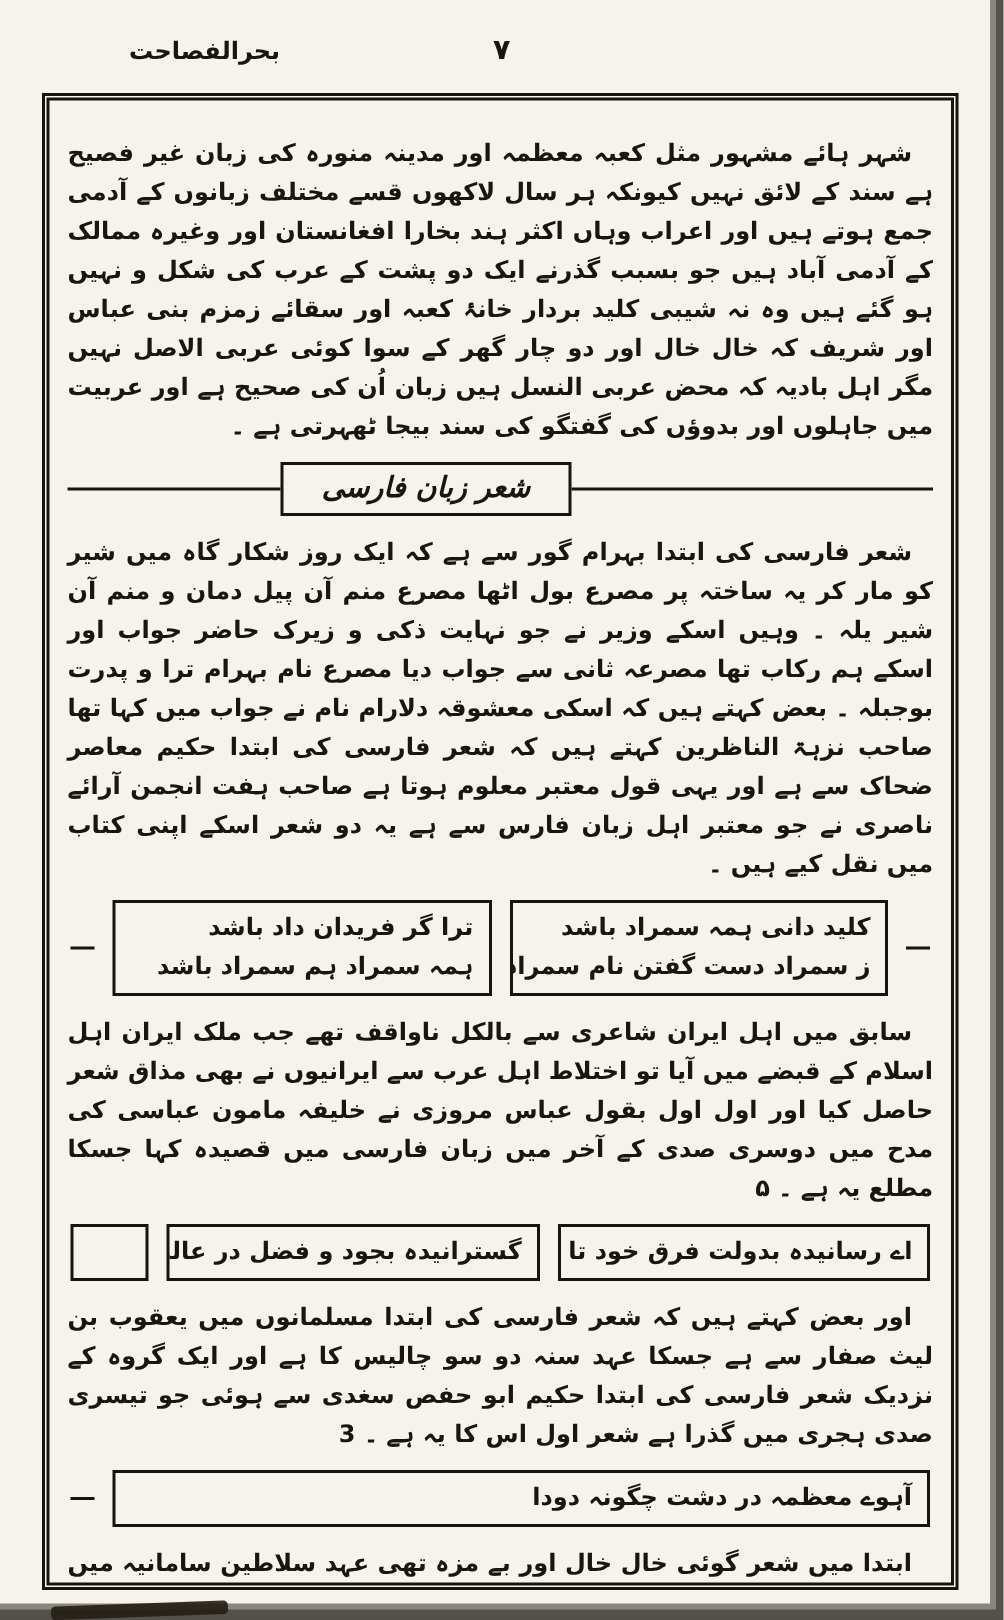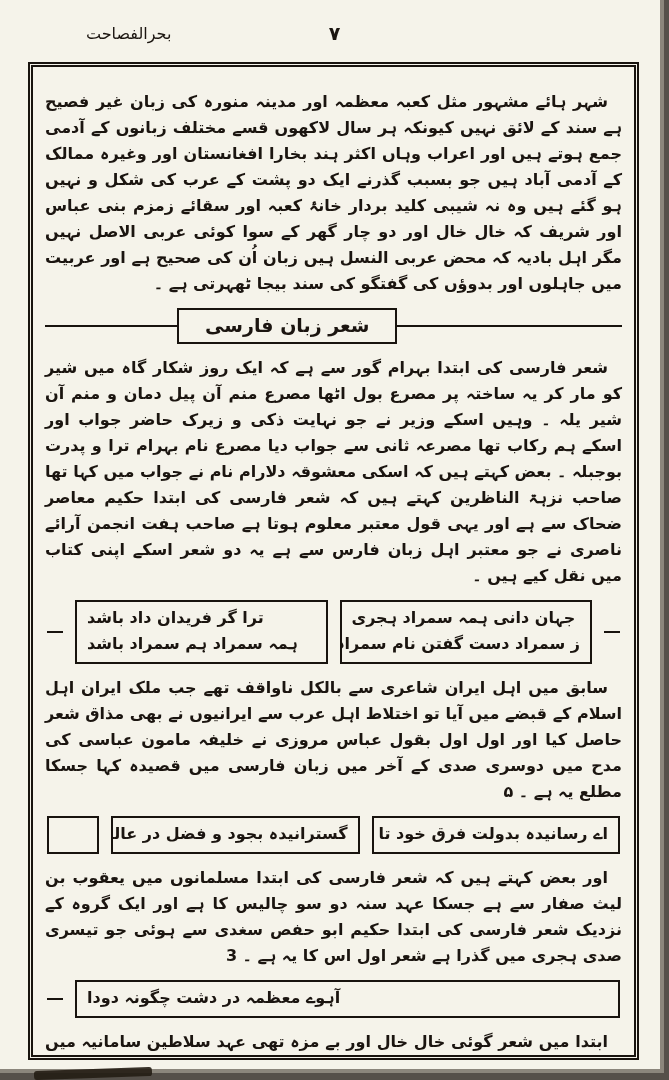--- a/index.html
+++ b/index.html
@@ -14,21 +14,21 @@
     width: 669px; height: 1080px;
     background: #f5f3ea;
     color: #1b1510;
     direction: rtl;
     box-shadow: inset -5px -7px 0 #55504a, inset -9px -11px 0 #8b867c;
     overflow: hidden;
   }
   
   .hdr-title {
     position: absolute; top: 24px; left: 86px;
-    font-size: 16px; font-weight: normal; direction: rtl;
+    font-size: 16px; font-weight: bold; direction: rtl;
   }
   .hdr-page {
     position: absolute; top: 22px; left: 0; right: 0;
     text-align: center; font-size: 19px; font-weight: bold;
   }
   
   .frame {
     position: absolute;
     top: 62px; left: 28px; right: 30px; bottom: 20px;
     border: 5px double #18130e;
@@ -51,35 +51,36 @@
   .rule {
     border-top: 2px solid #18130e; height: 0;
   }
   .rule.right-rule { flex: 1.7; }
   .rule.left-rule  { flex: 1; }
   .heading-box {
     border: 2px solid #18130e;
     padding: 4px 26px 6px 26px;
     font-size: 19px; font-weight: bold;
     white-space: nowrap;
+    font-style: italic;
   }
   
   .verse-row {
     display: flex; align-items: stretch;
     gap: 12px; margin: 6px 2px 8px 2px;
   }
   .edge-rule {
     flex: 0 0 16px; align-self: center;
     border-top: 2px solid #18130e; height: 0;
   }
   .verse-box {
     flex: 1;
     border: 2px solid #18130e;
     padding: 3px 10px 5px 10px;
-    text-align: left;
+    text-align: right;
     font-size: 16px; font-weight: bold;
     line-height: 26px;
     white-space: nowrap;
     overflow: hidden;
   }
   .verse-line { display: block; }
   .filler-box {
     flex: 0 0 52px;
     border: 2px solid #18130e;
   }
@@ -112,21 +113,21 @@
         <span>شعر زبان فارسی</span>
       </div>
       <div class="rule left-rule"></div>
     </div>
 
     <p class="para">شعر فارسی کی ابتدا بہرام گور سے ہے کہ ایک روز شکار گاہ میں شیر کو مار کر یہ ساختہ پر مصرع بول اٹھا مصرع منم آن پیل دمان و منم آن شیر یلہ ۔ وہیں اسکے وزیر نے جو نہایت ذکی و زیرک حاضر جواب اور اسکے ہم رکاب تھا مصرعہ ثانی سے جواب دیا مصرع نام بہرام ترا و پدرت بوجبلہ ۔ بعض کہتے ہیں کہ اسکی معشوقہ دلارام نام نے جواب میں کہا تھا صاحب نزہۃ الناظرین کہتے ہیں کہ شعر فارسی کی ابتدا حکیم معاصر ضحاک سے ہے اور یہی قول معتبر معلوم ہوتا ہے صاحب ہفت انجمن آرائے ناصری نے جو معتبر اہل زبان فارس سے ہے یہ دو شعر اسکے اپنی کتاب میں نقل کیے ہیں ۔</p>
 
     <div class="verse-row">
       <div class="edge-rule"></div>
       <div class="verse-box">
-        <span class="verse-line">جہان دانی ہمہ سمراد ہجری</span>
+        <span class="verse-line">کلید دانی ہمہ سمراد باشد</span>
         <span class="verse-line">ز سمراد دست گفتن نام سمراد</span>
       </div>
       <div class="verse-box">
         <span class="verse-line">ترا گر فریدان داد باشد</span>
         <span class="verse-line">ہمہ سمراد ہم سمراد باشد</span>
       </div>
       <div class="edge-rule"></div>
     </div>
 
     <p class="para">سابق میں اہل ایران شاعری سے بالکل ناواقف تھے جب ملک ایران اہل اسلام کے قبضے میں آیا تو اختلاط اہل عرب سے ایرانیوں نے بھی مذاق شعر حاصل کیا اور اول اول بقول عباس مروزی نے خلیفہ مامون عباسی کی مدح میں دوسری صدی کے آخر میں زبان فارسی میں قصیدہ کہا جسکا مطلع یہ ہے ۔ ۵</p>

